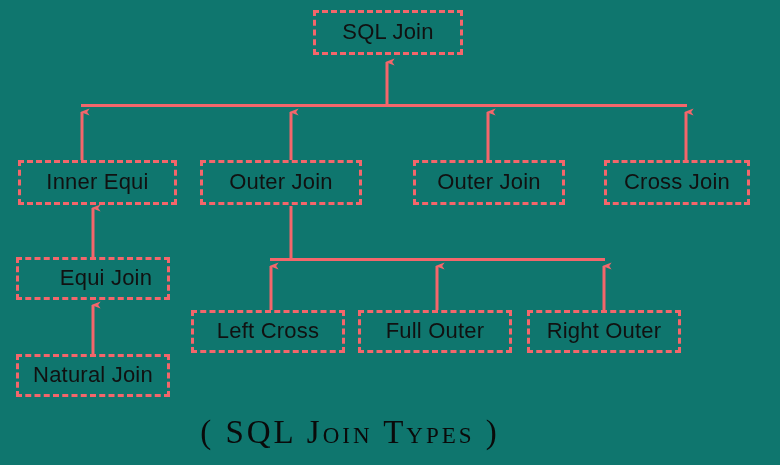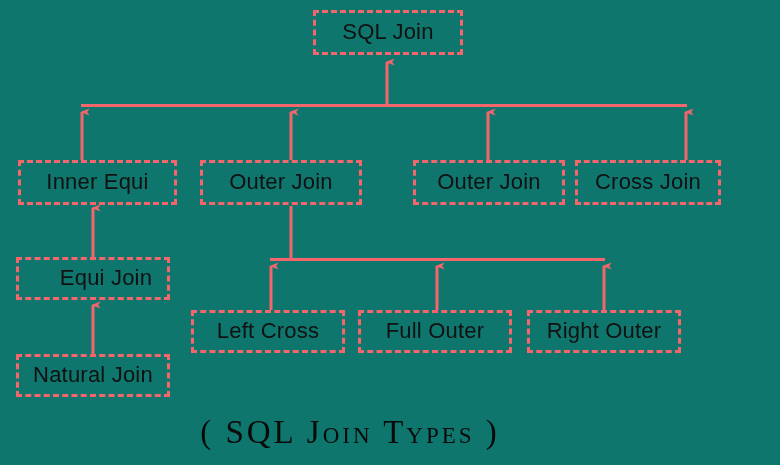--- a/index.html
+++ b/index.html
@@ -101,21 +101,21 @@
   </div>
 
   <div class="node" style="left:200px; top:160px; width:162px; height:45px;">
     <span class="node-label">Outer Join</span>
   </div>
 
   <div class="node" style="left:413px; top:160px; width:152px; height:45px;">
     <span class="node-label">Outer Join</span>
   </div>
 
-  <div class="node" style="left:575px; top:160px; width:146px; height:45px;">
+  <div class="node" style="left:604px; top:160px; width:146px; height:45px;">
     <span class="node-label">Cross Join</span>
   </div>
 
   <div class="node" style="left:16px; top:257px; width:154px; height:43px;padding-left:26px;">
     <span class="node-label">Equi Join</span>
   </div>
 
   <div class="node" style="left:16px; top:354px; width:154px; height:43px;">
     <span class="node-label">Natural Join</span>
   </div>

